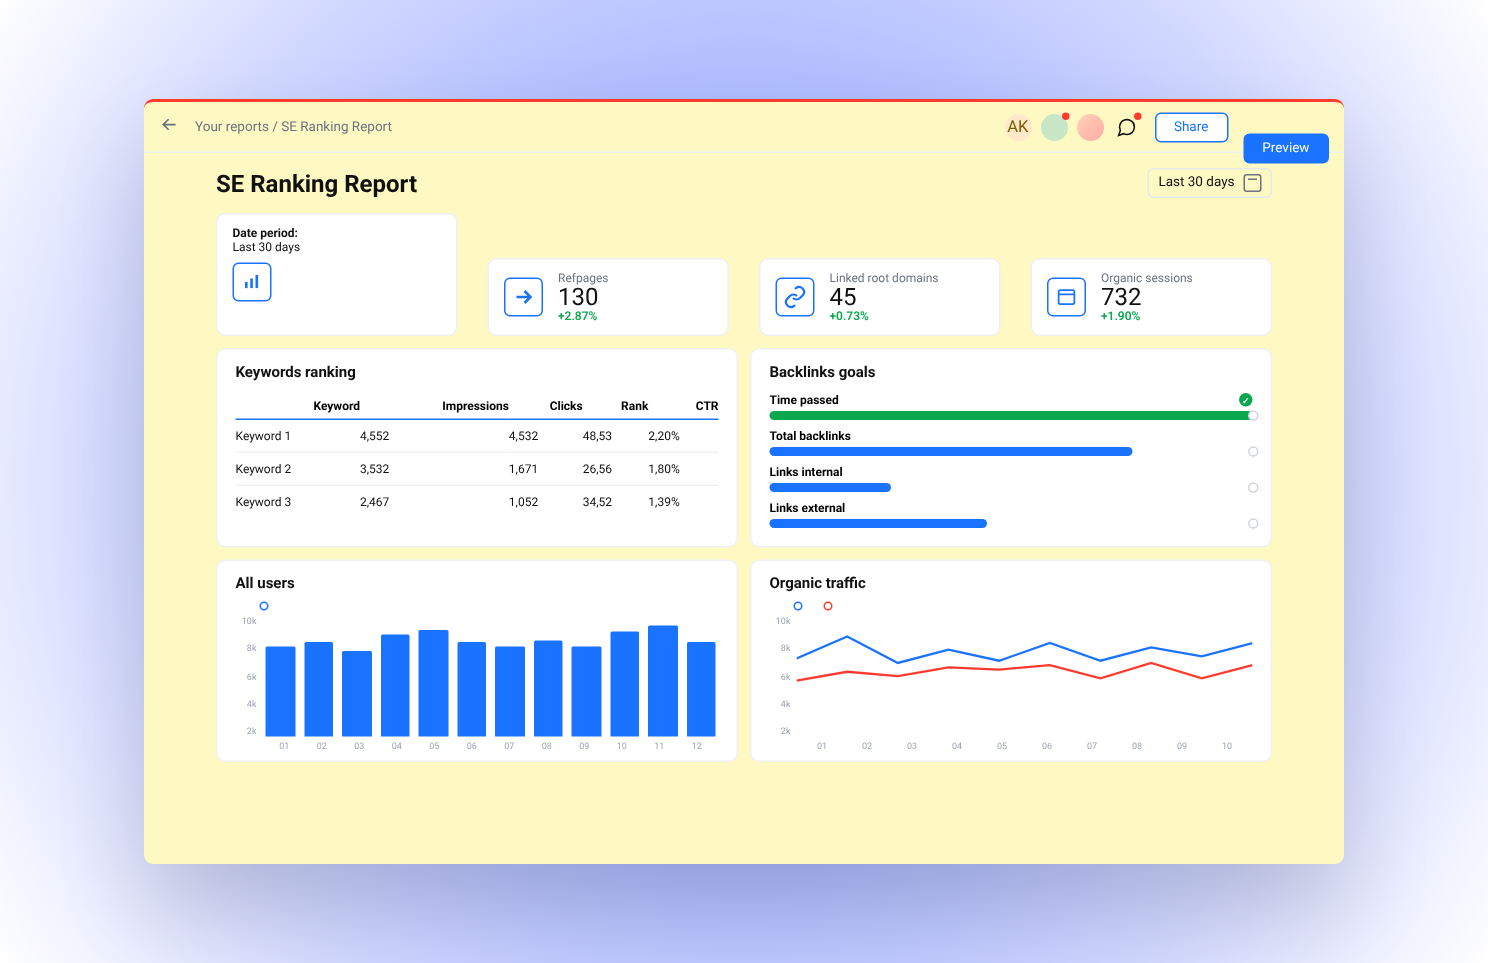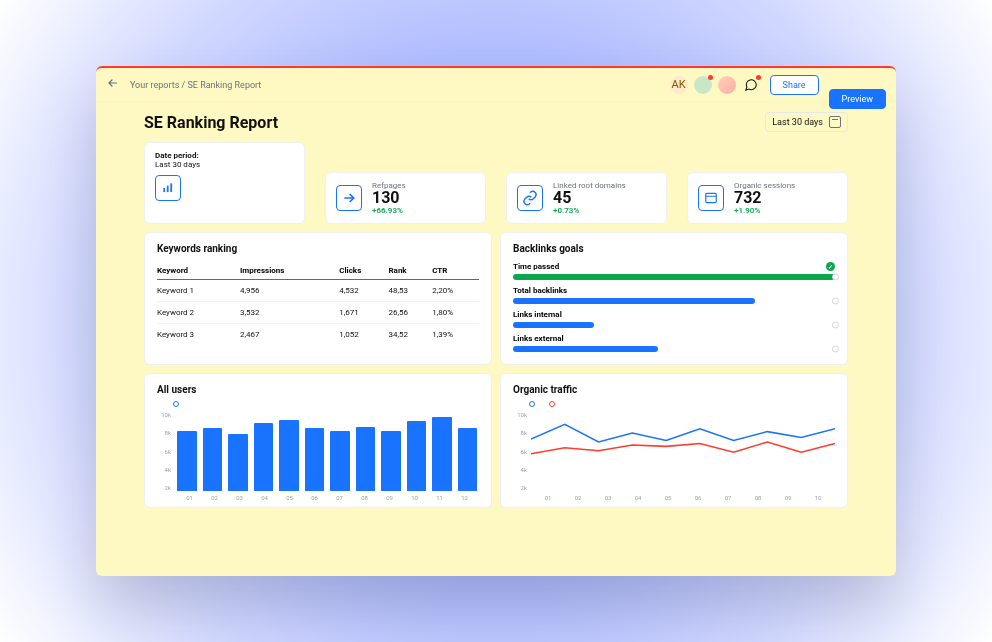--- a/index.html
+++ b/index.html
@@ -23,29 +23,29 @@
   .title-row { display:flex; align-items:center; justify-content:space-between; margin-bottom:10px; }
   .title { font-size:16px; font-weight:700; color:#111; }
   .date-sel { font-size:9px; color:#111; display:flex; align-items:center; gap:6px; border:1px solid #e5e7eb; border-radius:4px; padding:3px 6px; cursor:pointer; }
   .cal { width:12px; height:12px; border:1px solid #6b7280; border-radius:2px; position:relative; }
   .cal::before { content:""; position:absolute; top:2px; left:2px; right:2px; height:1px; background:#6b7280; }
   .grid { display:grid; grid-template-columns: 1fr 1fr 1fr 1fr; gap:20px; }
   .card { border:1px solid #eef0f4; border-radius:6px; padding:8px 10px; background:#fff; }
   .card.metric { display:flex; gap:10px; align-items:center;margin-top:30px; }
   .icon-box { width:26px; height:26px; border:1px solid #1a73ff; border-radius:4px; display:flex; align-items:center; justify-content:center; color:#1a73ff; }
   .metric-label { font-size:8px; color:#6b7280; }
-  .metric-value { font-size:16px; font-weight:700; color:#111; line-height:1; }
+  .metric-value { font-size:16px; font-weight:400; color:#111; line-height:1; }
   .metric-delta { font-size:8px; color:#0aa74f; font-weight:600; }
   .date-card .dp-label { font-size:8px; font-weight:700; color:#111; }
   .date-card .dp-val { font-size:8px; color:#111; margin-bottom:6px; }
   .row2 { display:grid; grid-template-columns: 1fr 1fr; gap:8px; margin-top:8px; }
   .panel { border:1px solid #eef0f4; border-radius:6px; padding:10px 12px 6px; background:#fff; }
   .panel-title { font-size:10px; font-weight:700; margin-bottom:8px; color:#111; }
   table { width:100%; border-collapse:collapse; }
-  th { text-align:left; font-size:8px; font-weight:700; padding:4px 0; border-bottom:1.5px solid #1a73ff;margin-top:44px; }
+  th { text-align:right; font-size:8px; font-weight:700; padding:4px 0; border-bottom:1.5px solid #1a73ff;margin-top:44px; }
   td { font-size:8px; padding:6px 0; border-bottom:1px solid #f1f2f5; color:#111; }
   tr:last-child td { border-bottom:none; }
   .goal-row { margin-bottom:6px; }
   .goal-label { font-size:8px; font-weight:700; margin-bottom:3px; display:flex; align-items:center; justify-content:space-between; }
   .check { width:9px; height:9px; border-radius:50%; background:#0aa74f; display:inline-flex; align-items:center; justify-content:center; color:#fff; font-size:6px; }
   .bar-track { height:6px; width:100%; background:#fff; border-radius:3px; position:relative; }
   .bar-track::after { content:""; position:absolute; right:-4px; top:50%; width:5px; height:5px; border-radius:50%; background:#fff; border:1px solid #d1d5db; transform:translateY(-50%); }
   .bar-fill { height:100%; border-radius:3px; }
   .green-fill { background:#0aa74f; }
   .blue-fill { background:#1a73ff; }
@@ -114,21 +114,21 @@
       </div>
       <div class="card metric">
         <div class="icon-box">
           <svg width="16" height="16" viewBox="0 0 24 24" fill="none" stroke="currentColor" stroke-width="2.5">
               <path d="M5 12h14M13 6l6 6-6 6"></path>
             </svg>
         </div>
         <div>
           <div class="metric-label">Refpages</div>
           <div class="metric-value">130</div>
-          <div class="metric-delta">+66.93%</div>
+          <div class="metric-delta">+2.87%</div>
         </div>
       </div>
       <div class="card metric">
         <div class="icon-box">
           <svg width="16" height="16" viewBox="0 0 24 24" fill="none" stroke="currentColor" stroke-width="2.2">
               <path d="M10 13a5 5 0 0 0 7 0l3-3a5 5 0 0 0-7-7l-1 1"></path>
               <path d="M14 11a5 5 0 0 0-7 0l-3 3a5 5 0 0 0 7 7l1-1"></path>
             </svg>
         </div>
         <div>
@@ -161,21 +161,21 @@
             <th>Keyword</th>
             <th>Impressions</th>
             <th>Clicks</th>
             <th>Rank</th>
             <th>CTR</th>
           </tr>
             </thead>
           <tbody id="kw-body">
               <tr>
                 <td>Keyword 1</td>
-                <td>4,956</td>
+                <td>4,552</td>
                 <td>4,532</td>
                 <td>48,53</td>
                 <td>2,20%</td>
               </tr>
               <tr>
                 <td>Keyword 2</td>
                 <td>3,532</td>
                 <td>1,671</td>
                 <td>26,56</td>
                 <td>1,80%</td>

